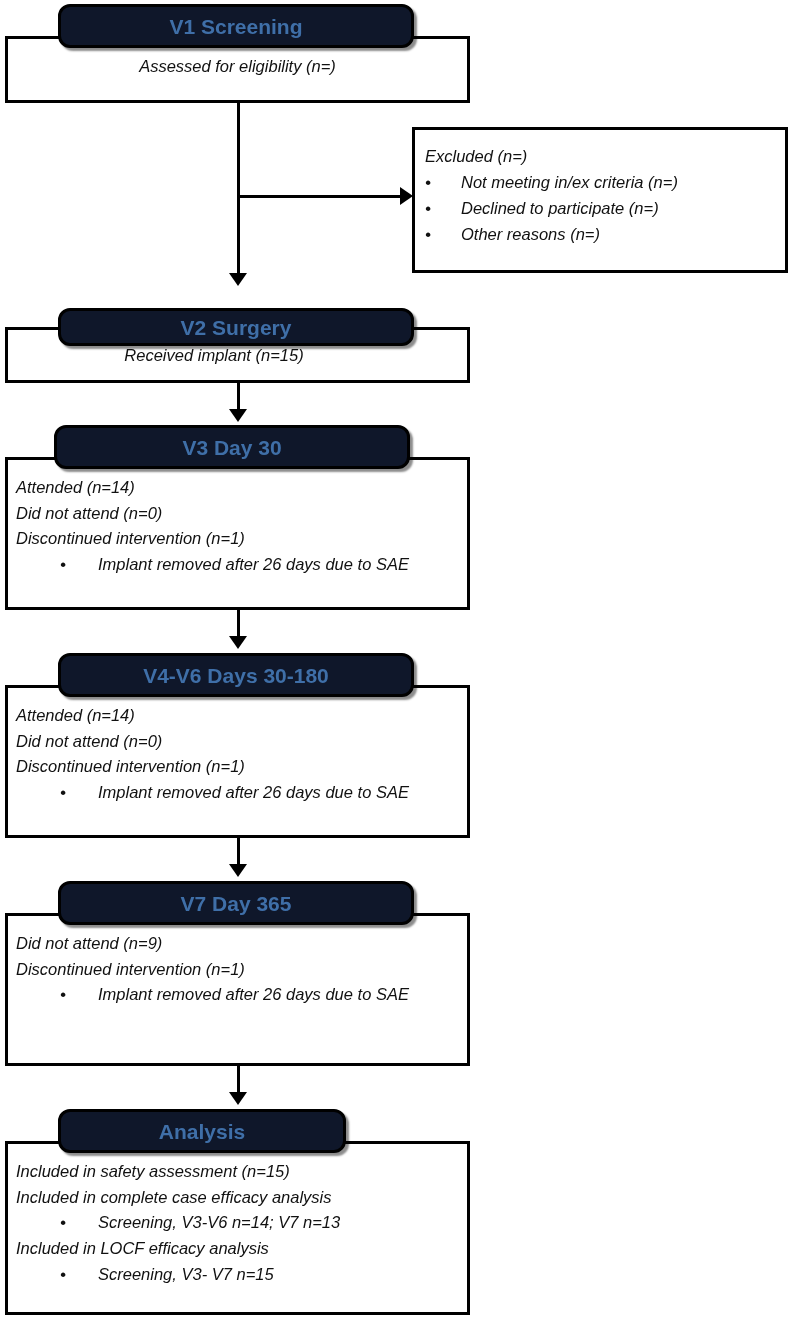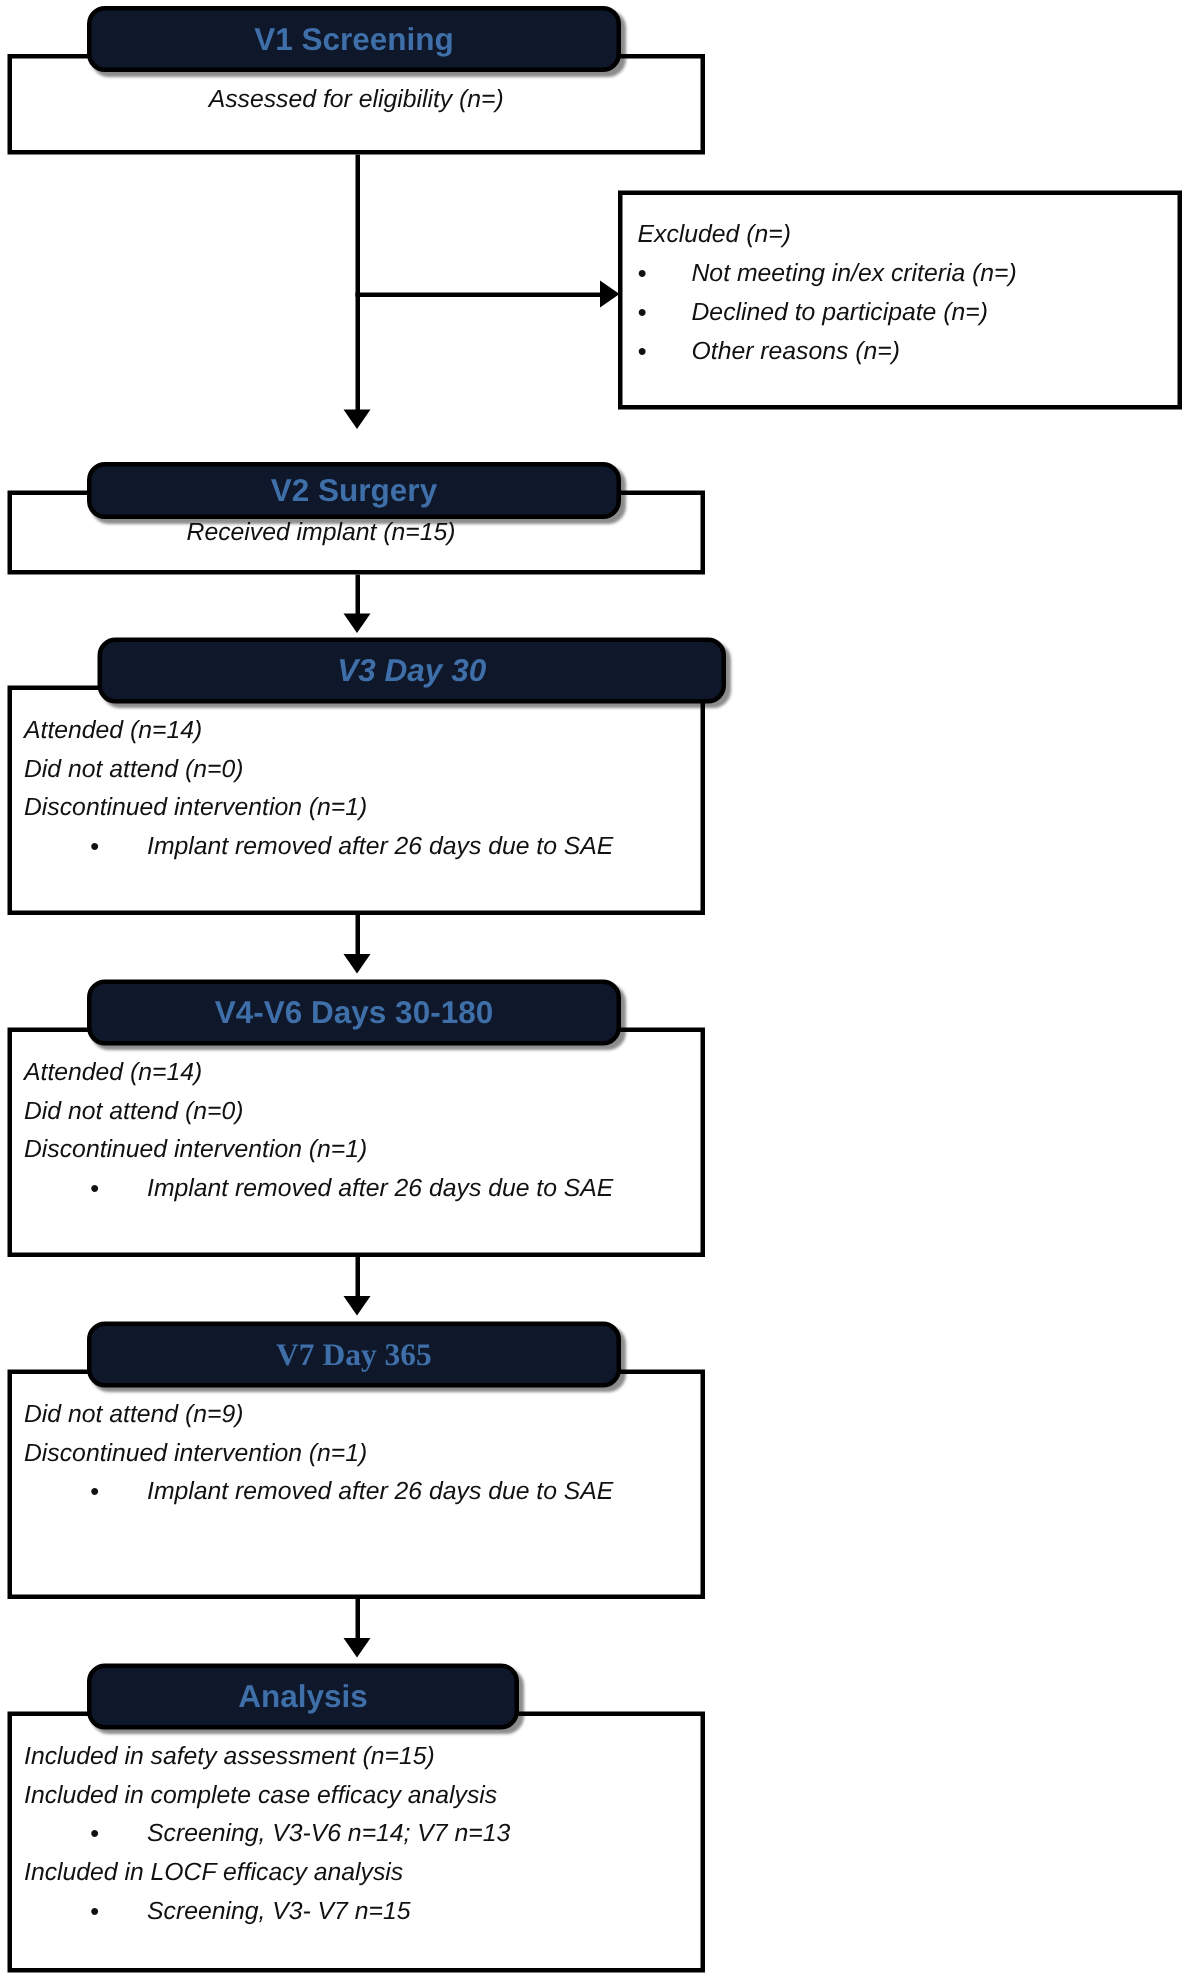--- a/index.html
+++ b/index.html
@@ -165,21 +165,21 @@
   <div class="panel" style="left:5px; top:457px; width:465px; height:153px;"></div>
   <div class="panel-body" style="left:16px; top:479px; width:450px;">
     <div class="line">Attended (n=14)</div>
     <div class="line">Did not attend (n=0)</div>
     <div class="line">Discontinued intervention (n=1)</div>
     <div class="bullet-row bul-wide">
       <span class="dot">•</span>
       <span class="btext">Implant removed after 26 days due to SAE</span>
     </div>
   </div>
-  <div class="header-cap" style="left:65px; top:425px; width:419px; height:44px;font-style:italic;">V3 Day 30</div>
+  <div class="header-cap" style="left:54px; top:425px; width:356px; height:44px;">V3 Day 30</div>
 
   <div class="vline" style="left:237px; top:610px; height:28px;"></div>
   <div class="arrow-down" style="left:229px; top:636px;"></div>
 
   <div class="panel" style="left:5px; top:685px; width:465px; height:153px;"></div>
   <div class="panel-body" style="left:16px; top:707px; width:450px;">
     <div class="line">Attended (n=14)</div>
     <div class="line">Did not attend (n=0)</div>
     <div class="line">Discontinued intervention (n=1)</div>
     <div class="bullet-row bul-wide">
@@ -194,21 +194,21 @@
 
   <div class="panel" style="left:5px; top:913px; width:465px; height:153px;"></div>
   <div class="panel-body" style="left:16px; top:935px; width:450px;">
     <div class="line">Did not attend (n=9)</div>
     <div class="line">Discontinued intervention (n=1)</div>
     <div class="bullet-row bul-wide">
       <span class="dot">•</span>
       <span class="btext">Implant removed after 26 days due to SAE</span>
     </div>
   </div>
-  <div class="header-cap" style="left:58px; top:881px; width:356px; height:44px;font-family:Liberation Serif, serif;">V7 Day 365</div>
+  <div class="header-cap" style="left:58px; top:881px; width:356px; height:44px;">V7 Day 365</div>
 
   <div class="vline" style="left:237px; top:1066px; height:28px;"></div>
   <div class="arrow-down" style="left:229px; top:1092px;"></div>
 
   <div class="panel" style="left:5px; top:1141px; width:465px; height:174px;"></div>
   <div class="panel-body" style="left:16px; top:1163px; width:450px;">
     <div class="line">Included in safety assessment (n=15)</div>
     <div class="line">Included in complete case efficacy analysis</div>
     <div class="bullet-row bul-wide">
       <span class="dot">•</span>

